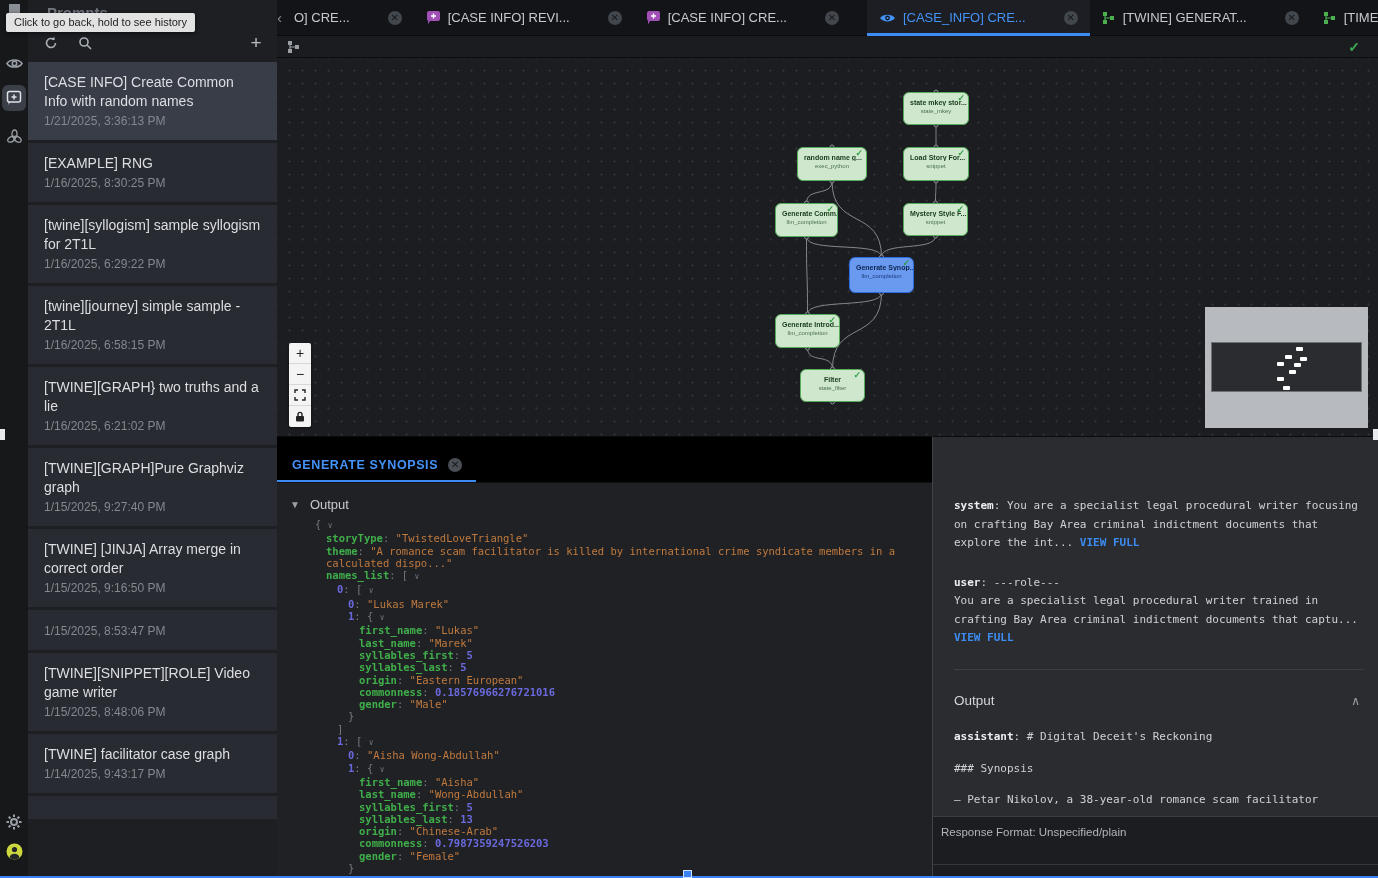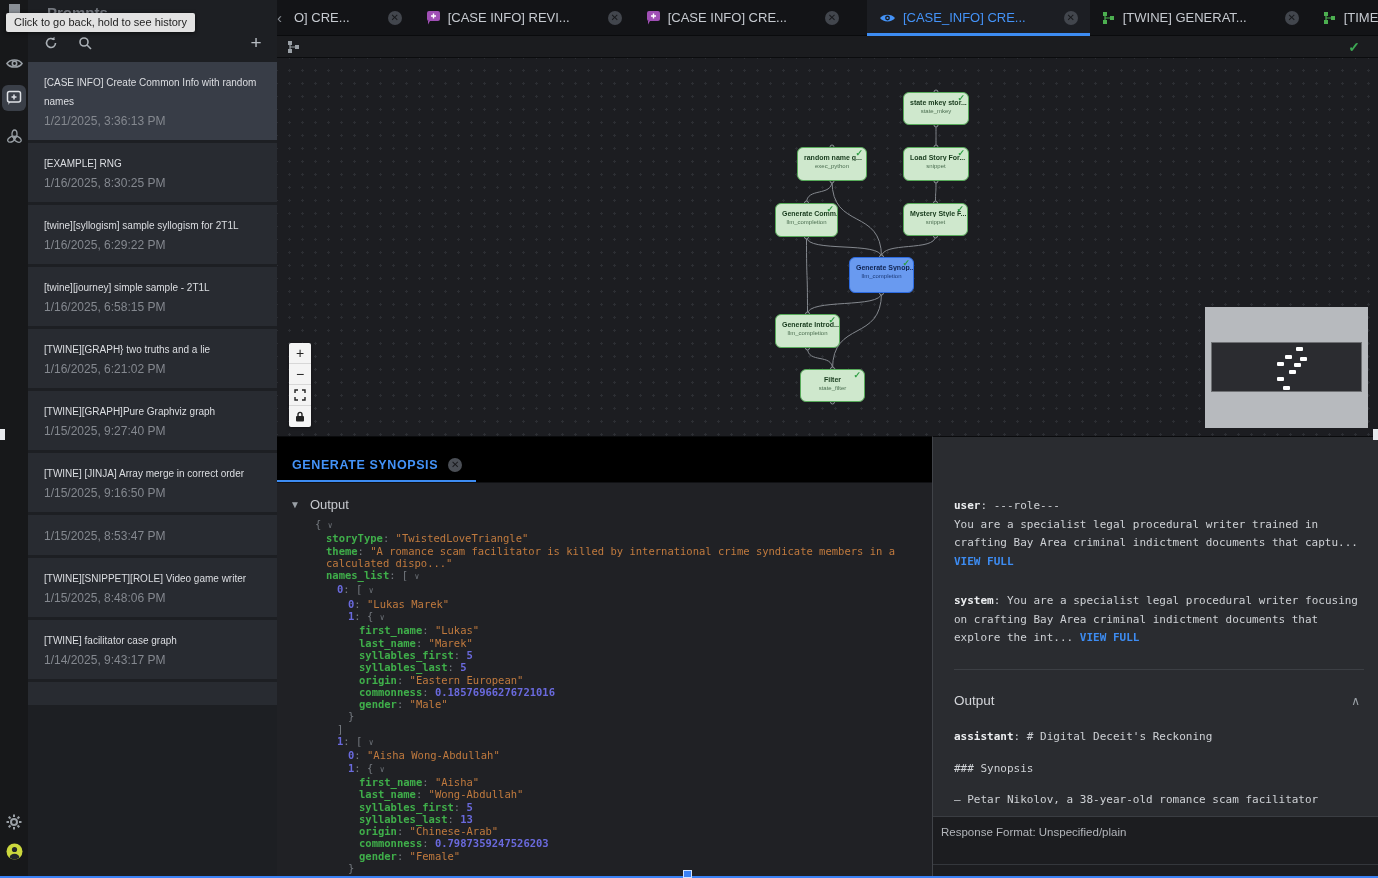--- a/index.html
+++ b/index.html
@@ -20,21 +20,21 @@
   
   #prompts { position:absolute; left:28px; top:0; width:249px; height:878px; background:#1d1f23; z-index:4; }
   #prompts-title { color:#73777e; font-size:15px; font-weight:bold; padding:4px 0 0 19px; height:28px; }
   #prompts-toolbar { height:30px; display:flex; align-items:center; padding:0 12px 0 14px; gap:16px; }
   #prompts-toolbar .spacer { flex:1; }
   .tb-btn { width:18px; height:18px; display:flex; align-items:center; justify-content:center; cursor:pointer; color:#aab0b6; }
   #add-btn { font-size:19px; font-weight:400; color:#b7bcc2; }
   #prompt-list { position:absolute; top:62px; left:0; right:0; bottom:0; overflow:hidden; display:flex; flex-direction:column; gap:3px; }
   .p-item { background:#282b31; padding:11px 16px 12px; cursor:pointer; flex:0 0 auto; }
   .p-item.selected { background:#383d47; }
-  .p-item .t { color:#dcdee2; font-size:10px; line-height:19px; }
+  .p-item .t { color:#dcdee2; font-size:14px; line-height:19px; }
   .p-item .ts { color:#84888f; font-size:12px; margin-top:3px; }
 
   
   #tabbar { position:absolute; left:277px; top:0; width:1101px; height:36px; background:#131417;
     display:flex; align-items:stretch; border-bottom:1px solid #0a0b0d; }
   .scroll-chev { width:20px; display:flex; align-items:center; justify-content:center; color:#8a8f96; font-size:15px; cursor:pointer; }
   .tab { position:relative; display:flex; align-items:center; gap:7px; padding:0 12px; cursor:pointer;
     color:#c6cad0; font-size:13px; white-space:nowrap; }
   .tab.active { background:#1c1e23; color:#4493f8; }
   .tab.active::after { content:""; position:absolute; left:0; right:0; bottom:-1px; height:3px; background:#3d8cf2; }
@@ -426,30 +426,30 @@
       <span class="chev">▼</span>
       <span>Output</span>
     </div>
     <div id="json-code"><div class="jl" style="padding-left: 38px;"><span class="p">{ </span><span class="v">∨</span></div><div class="jl" style="padding-left: 49px;"><span class="k">storyType</span><span class="p">: </span><span class="s">"TwistedLoveTriangle"</span></div><div class="jl" style="padding-left: 49px;"><span class="k">theme</span><span class="p">: </span><span class="s">"A romance scam facilitator is killed by international crime syndicate members in a</span></div><div class="jl" style="padding-left: 49px;"><span class="s">calculated dispo..."</span></div><div class="jl" style="padding-left: 49px;"><span class="k">names_list</span><span class="p">: [ </span><span class="v">∨</span></div><div class="jl" style="padding-left: 60px;"><span class="i">0</span><span class="p">: [ </span><span class="v">∨</span></div><div class="jl" style="padding-left: 71px;"><span class="i">0</span><span class="p">: </span><span class="s">"Lukas Marek"</span></div><div class="jl" style="padding-left: 71px;"><span class="i">1</span><span class="p">: { </span><span class="v">∨</span></div><div class="jl" style="padding-left: 82px;"><span class="k">first_name</span><span class="p">: </span><span class="s">"Lukas"</span></div><div class="jl" style="padding-left: 82px;"><span class="k">last_name</span><span class="p">: </span><span class="s">"Marek"</span></div><div class="jl" style="padding-left: 82px;"><span class="k">syllables_first</span><span class="p">: </span><span class="n">5</span></div><div class="jl" style="padding-left: 82px;"><span class="k">syllables_last</span><span class="p">: </span><span class="n">5</span></div><div class="jl" style="padding-left: 82px;"><span class="k">origin</span><span class="p">: </span><span class="s">"Eastern European"</span></div><div class="jl" style="padding-left: 82px;"><span class="k">commonness</span><span class="p">: </span><span class="n">0.18576966276721016</span></div><div class="jl" style="padding-left: 82px;"><span class="k">gender</span><span class="p">: </span><span class="s">"Male"</span></div><div class="jl" style="padding-left: 71px;"><span class="p">}</span></div><div class="jl" style="padding-left: 60px;"><span class="p">]</span></div><div class="jl" style="padding-left: 60px;"><span class="i">1</span><span class="p">: [ </span><span class="v">∨</span></div><div class="jl" style="padding-left: 71px;"><span class="i">0</span><span class="p">: </span><span class="s">"Aisha Wong-Abdullah"</span></div><div class="jl" style="padding-left: 71px;"><span class="i">1</span><span class="p">: { </span><span class="v">∨</span></div><div class="jl" style="padding-left: 82px;"><span class="k">first_name</span><span class="p">: </span><span class="s">"Aisha"</span></div><div class="jl" style="padding-left: 82px;"><span class="k">last_name</span><span class="p">: </span><span class="s">"Wong-Abdullah"</span></div><div class="jl" style="padding-left: 82px;"><span class="k">syllables_first</span><span class="p">: </span><span class="n">5</span></div><div class="jl" style="padding-left: 82px;"><span class="k">syllables_last</span><span class="p">: </span><span class="n">13</span></div><div class="jl" style="padding-left: 82px;"><span class="k">origin</span><span class="p">: </span><span class="s">"Chinese-Arab"</span></div><div class="jl" style="padding-left: 82px;"><span class="k">commonness</span><span class="p">: </span><span class="n">0.7987359247526203</span></div><div class="jl" style="padding-left: 82px;"><span class="k">gender</span><span class="p">: </span><span class="s">"Female"</span></div><div class="jl" style="padding-left: 71px;"><span class="p">}</span></div><div class="jl" style="padding-left: 60px;"><span class="p">]</span></div></div>
   </section>
 
   <section id="rightpanel">
     <div id="rp-content">
       <div id="rp-blocks">
           <div class="msg-block">
+            <div><span class="rp-b">system</span><span>: </span><span>You are a specialist legal procedural writer focusing</span></div>
+            <div><span>on crafting Bay Area criminal indictment documents that</span></div>
+            <div><span>explore the int... </span><span class="rp-link">VIEW FULL</span></div>
+          </div>
+          <div class="msg-block">
             <div><span class="rp-b">user</span><span>: </span><span>---role---</span></div>
             <div><span>You are a specialist legal procedural writer trained in</span></div>
             <div><span>crafting Bay Area criminal indictment documents that captu...</span></div>
             <div><span class="rp-link">VIEW FULL</span></div>
           </div>
-          <div class="msg-block">
-            <div><span class="rp-b">system</span><span>: </span><span>You are a specialist legal procedural writer focusing</span></div>
-            <div><span>on crafting Bay Area criminal indictment documents that</span></div>
-            <div><span>explore the int... </span><span class="rp-link">VIEW FULL</span></div>
-          </div>
         </div>
       <hr id="rp-divider">
       <div id="rp-output-header">
         <span>Output</span>
         <span class="chev">∧</span>
       </div>
       <div id="rp-output-lines">
           <div class="out-line"><span class="rp-b">assistant</span><span>: </span><span># Digital Deceit's Reckoning</span></div>
           <div class="out-line"><span>### Synopsis</span></div>
           <div class="out-line tight"><span>— Petar Nikolov, a 38-year-old romance scam facilitator</span></div>

